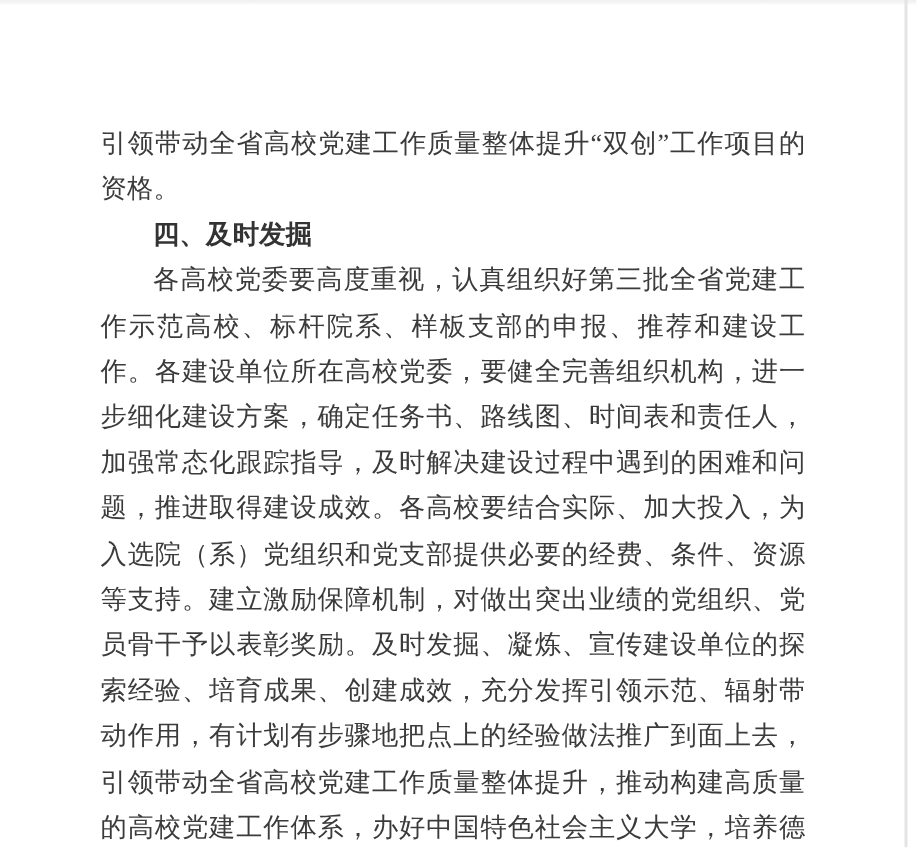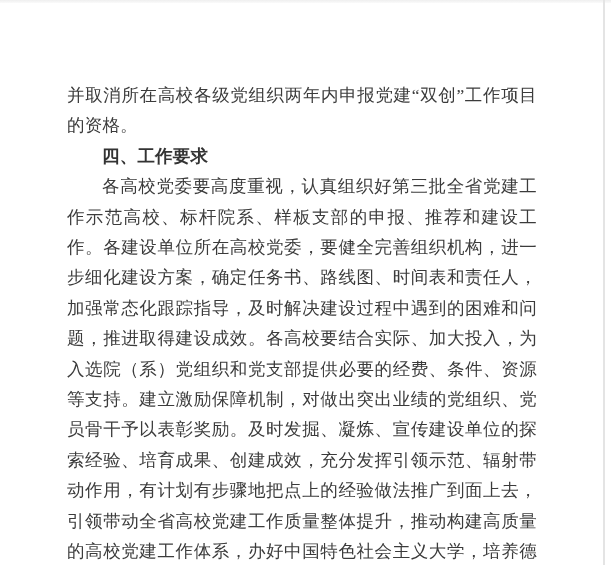--- a/index.html
+++ b/index.html
@@ -62,19 +62,19 @@
   }
 </style>
 </head>
 <body>
 
 <div class="page">
   <div class="top-edge"></div>
   <div class="right-edge"></div>
 
   <div class="content">
-    <p class="para">并取消所在高校各级党组织两年内申报党建“双创”工作项目的资格。</p>
+    <p class="para">引领带动全省高校党建工作质量整体提升“双创”工作项目的资格。</p>
 
-    <h3 class="heading">四、工作要求</h3>
+    <h3 class="heading">四、及时发掘</h3>
 
     <p class="para indent">各高校党委要高度重视，认真组织好第三批全省党建工作示范高校、标杆院系、样板支部的申报、推荐和建设工作。各建设单位所在高校党委，要健全完善组织机构，进一步细化建设方案，确定任务书、路线图、时间表和责任人，加强常态化跟踪指导，及时解决建设过程中遇到的困难和问题，推进取得建设成效。各高校要结合实际、加大投入，为入选院（系）党组织和党支部提供必要的经费、条件、资源等支持。建立激励保障机制，对做出突出业绩的党组织、党员骨干予以表彰奖励。及时发掘、凝炼、宣传建设单位的探索经验、培育成果、创建成效，充分发挥引领示范、辐射带动作用，有计划有步骤地把点上的经验做法推广到面上去，引领带动全省高校党建工作质量整体提升，推动构建高质量的高校党建工作体系，办好中国特色社会主义大学，培养德智体美劳全面发展的社会主义建设者和接班人。</p>
   </div>
 </div>
 
 </body></html>

